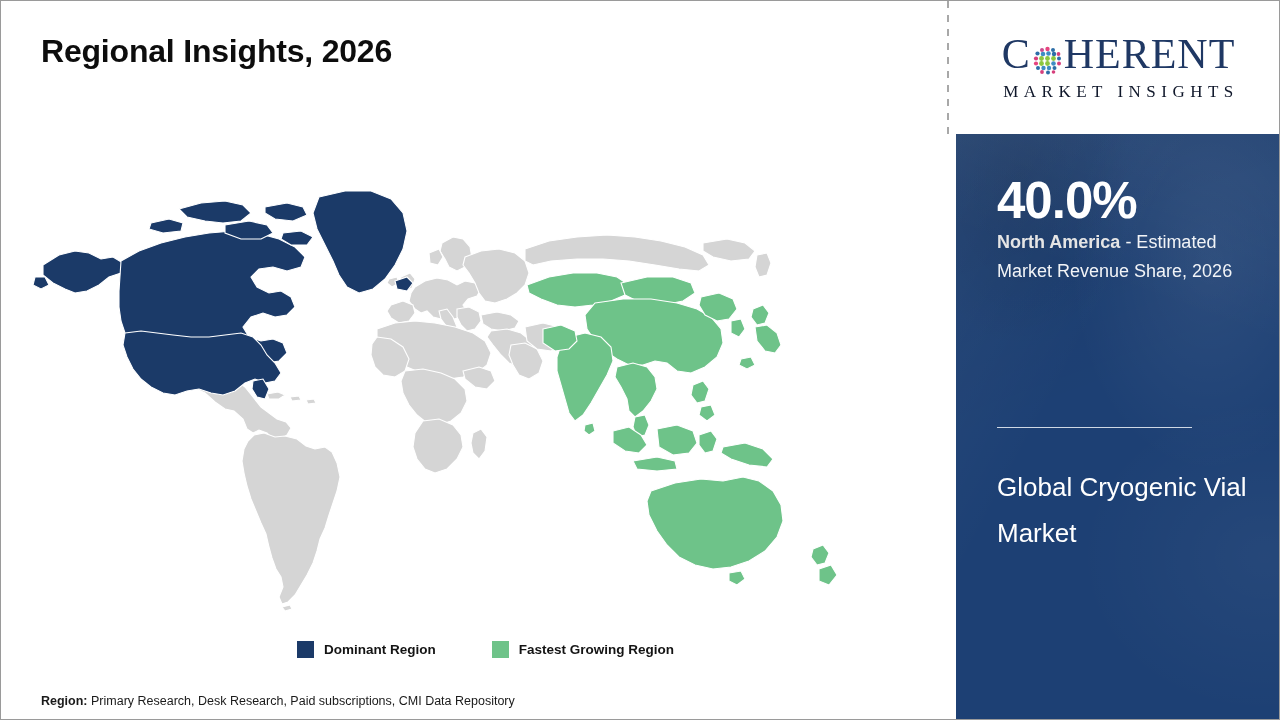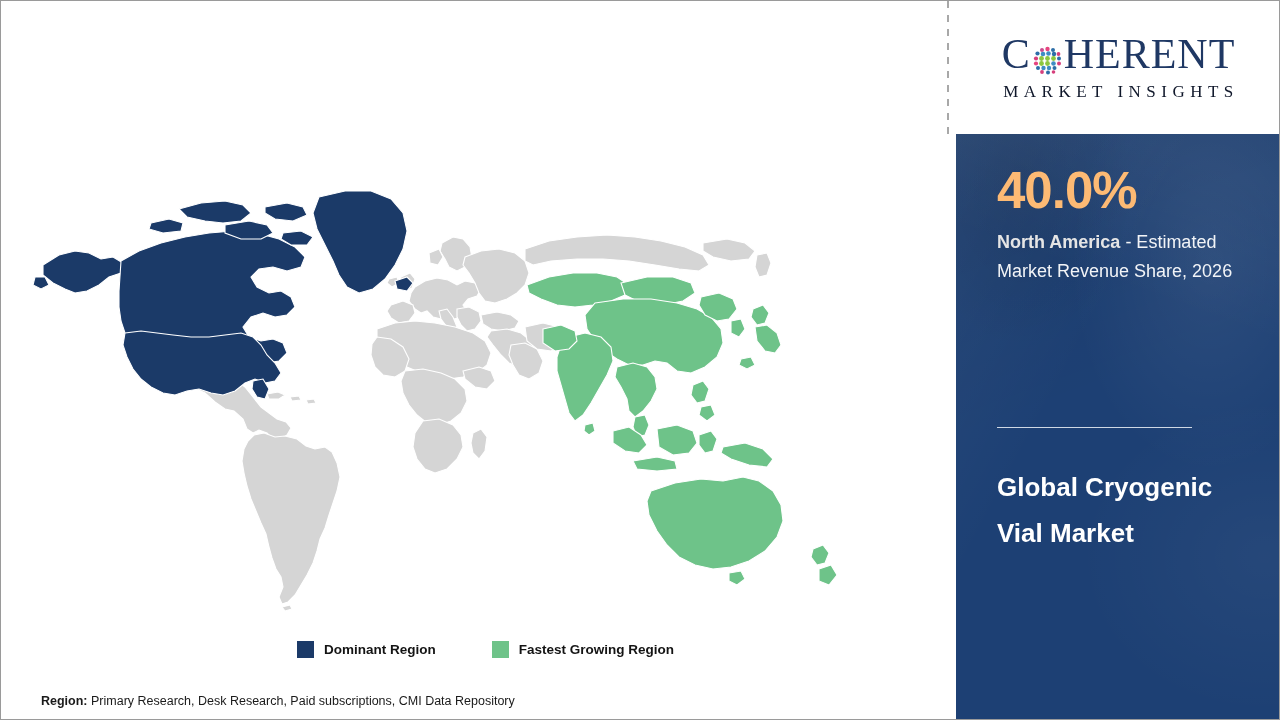--- a/index.html
+++ b/index.html
@@ -116,45 +116,46 @@
       linear-gradient(200deg, rgba(255,255,255,0.05) 8%, rgba(255,255,255,0) 30%),
       radial-gradient(ellipse 200px 300px at 78% 22%, rgba(255,255,255,0.065), rgba(255,255,255,0) 70%),
       radial-gradient(ellipse 160px 240px at 20% 8%, rgba(0,0,0,0.10), rgba(0,0,0,0) 70%),
       radial-gradient(ellipse 260px 220px at 95% 72%, rgba(255,255,255,0.04), rgba(255,255,255,0) 72%),
       linear-gradient(160deg, rgba(0,0,0,0.07) 0%, rgba(0,0,0,0) 45%);
     pointer-events:none;
   }
   #side-panel .content{ position:relative; z-index:2; }
 
   #share-value{
-    position:absolute; left:41px; top:31px;
-    font-size:51px; font-weight:bold; color:#fdba74;
+    position:absolute; left:41px; top:41px;
+    font-size:51px; font-weight:bold; color:#ffffff;
     letter-spacing:-1px; line-height:1;
   }
   #share-caption{
     position:absolute; left:41px; top:94px; width:268px;
     font-size:18px; color:#f2f4f7; line-height:1.62;
     font-weight:300;
   }
   #share-caption .bold{ font-weight:bold; color:#e5e5e5; }
   #panel-rule{
     position:absolute; left:41px; top:293px;
     width:195px; height:1px; background:#cfd8e4;
   }
   #market-name{
     position:absolute; left:41px; top:331px; width:250px;
     font-size:26px; color:#ffffff; line-height:1.75;
-    font-weight:700;
+    font-weight:400;
   }
 </style>
 </head>
 <body>
 
 <div id="infographic">
 
+  <div id="page-title">Regional Insights, 2026</div>
 
 
   <div id="map-wrap">
     <svg id="world-map" viewBox="0 0 810 430" xmlns="http://www.w3.org/2000/svg">
 
       <g class="land-other">
 
         <path d="M150 208 L163 206 L176 212 L186 221 L196 228 L205 230 L214 238 L218 248 L224 252 L230 249 L238 252 L244 258 L252 258 L258 254 L262 247 L257 241 L248 238 L240 232 L232 226 L224 216 L216 206 L205 198 L192 192 L178 189 L165 191 L155 196 Z"></path>
 
         <path d="M238 213 L249 211 L256 214 L250 218 L240 218 Z"></path>

